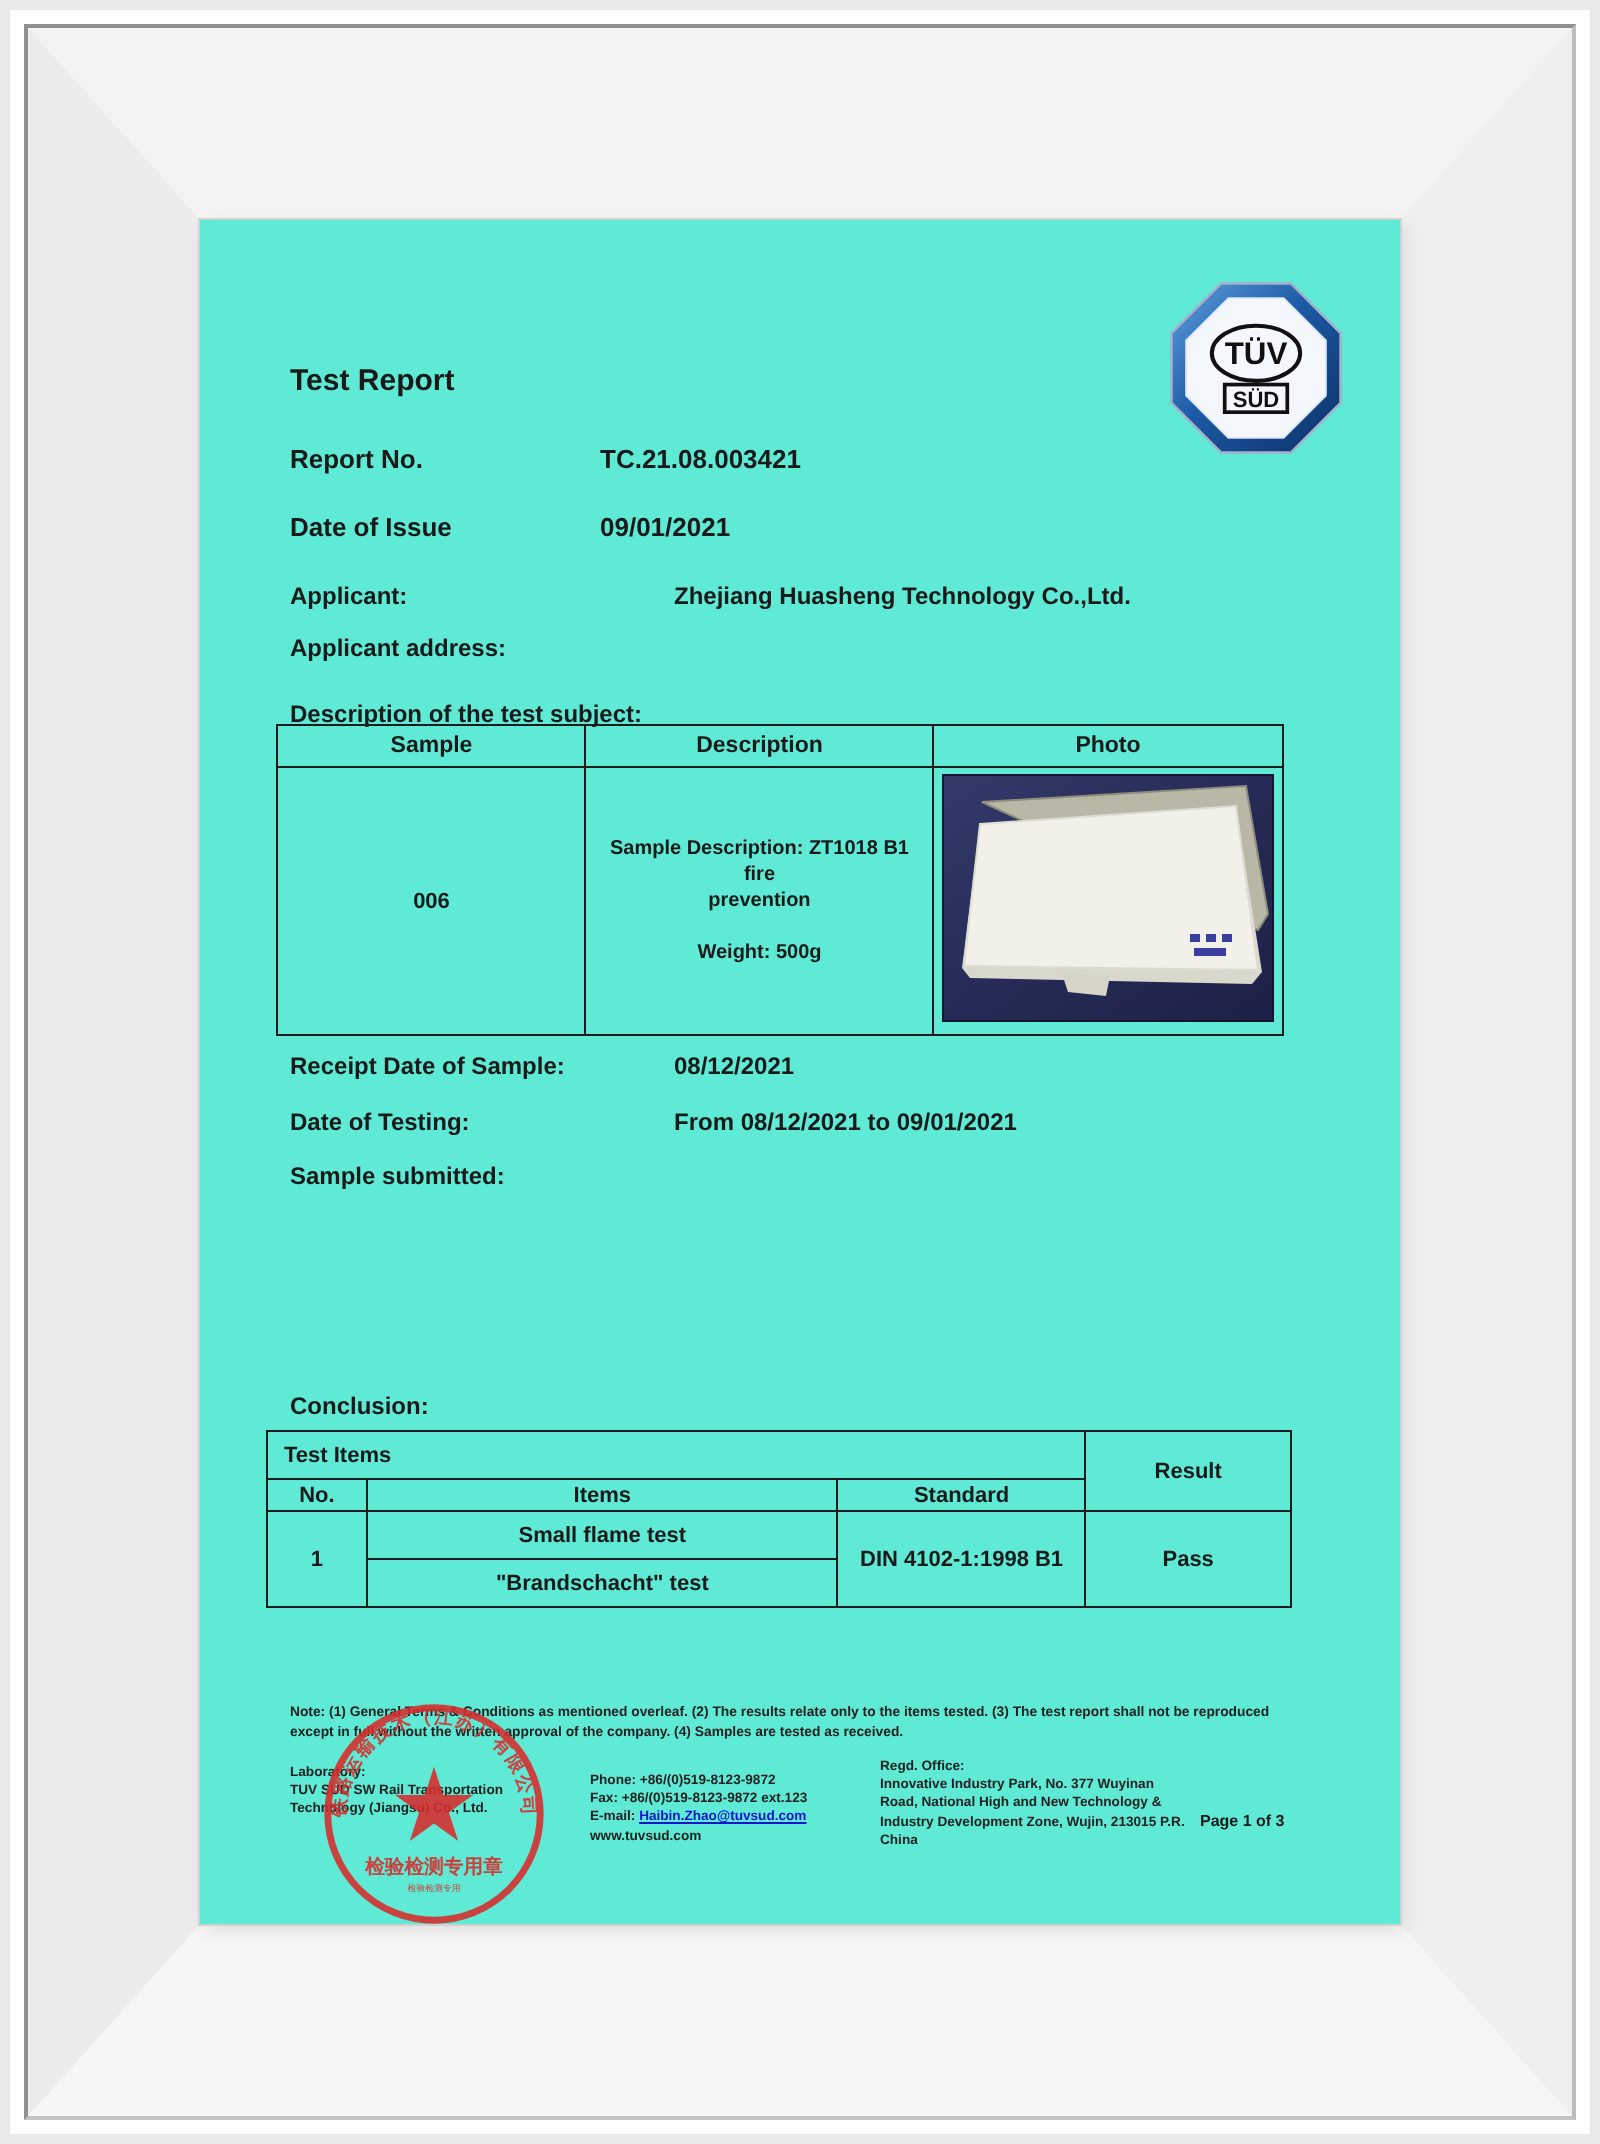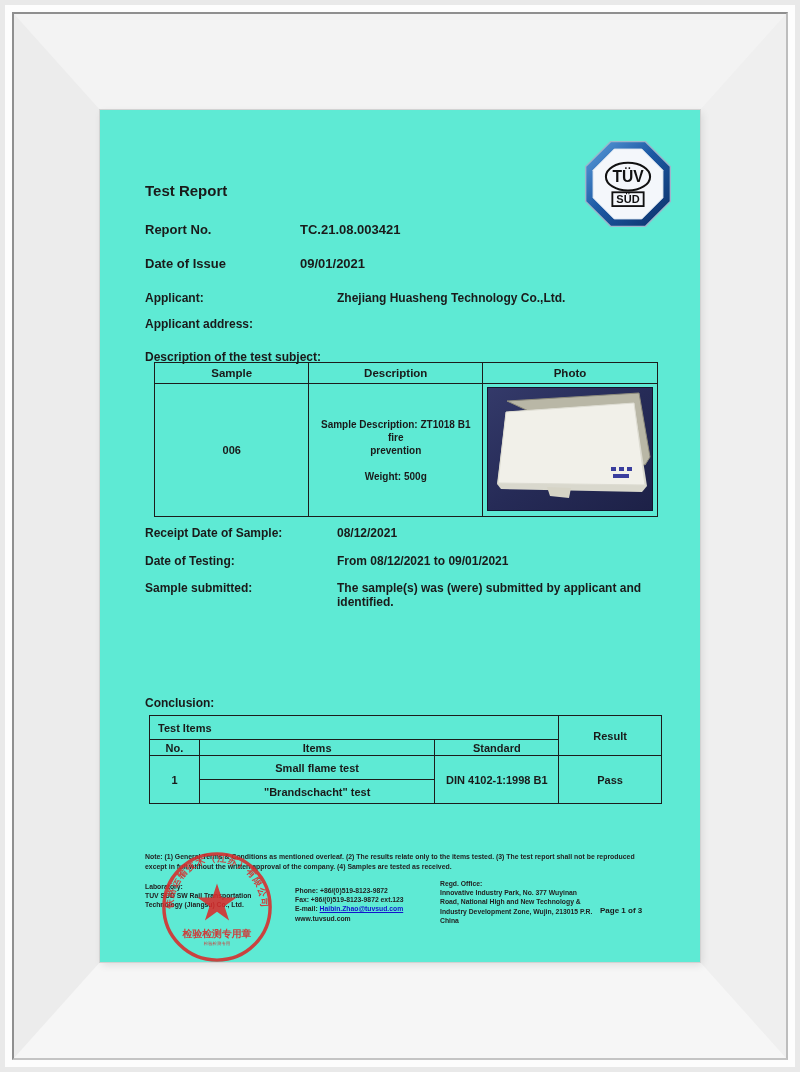--- a/index.html
+++ b/index.html
@@ -25,21 +25,21 @@
   .title { left:45px; top:72px; font-size:15px; font-weight:bold; }
 
   .logo { left:482px; top:28px; width:92px; height:92px; }
 
   .row13 { font-size:13px; font-weight:bold;text-align:right; }
   .row11 { font-size:12px; font-weight:bold; }
   .lab { left:45px; }
   .val { left:200px; }
   .val2 { left:205px;margin-left:32px; }
 
-  table { border-collapse:collapse; font-size:11px;margin-left:16px; }
+  table { border-collapse:collapse; font-size:11px; }
   td, th { border:1.5px solid #1c1c1c; font-weight:bold; text-align:center; vertical-align:middle; }
 
   .sample-table { left:38px; top:252px; width:504px; }
   .sample-table .hdr { height:21px; font-size:11.5px; }
   .sample-table .body-row { height:133px; }
   .desc-cell { font-size:10px; line-height:1.3; padding:4px; }
   .desc-gap { height:13px; }
   .photo-cell { padding:3px; }
 
   .concl-table { left:33px; top:605px; width:513px; }
@@ -140,21 +140,20 @@
     </tbody>
       </table>
 
     <div class="abs row11 lab" style="top:416px">Receipt Date of Sample:</div>
     <div class="abs row11 val2" style="top:416px">08/12/2021</div>
 
     <div class="abs row11 lab" style="top:444px">Date of Testing:</div>
     <div class="abs row11 val2" style="top:444px">From 08/12/2021 to 09/01/2021</div>
 
     <div class="abs row11 lab" style="top:471px">Sample submitted:</div>
-    <div class="abs row11 val2" style="top:471px">The sample(s) was (were) submitted by applicant and identified.</div>
 
     <div class="abs row11 lab" style="top:586px">Conclusion:</div>
 
     <table class="abs concl-table">
       <tbody>
           <tr>
         <td colspan="3" class="ti-cell">Test Items</td>
         <td rowspan="2" style="width:103px">Result</td>
       </tr>
       <tr class="r2">

